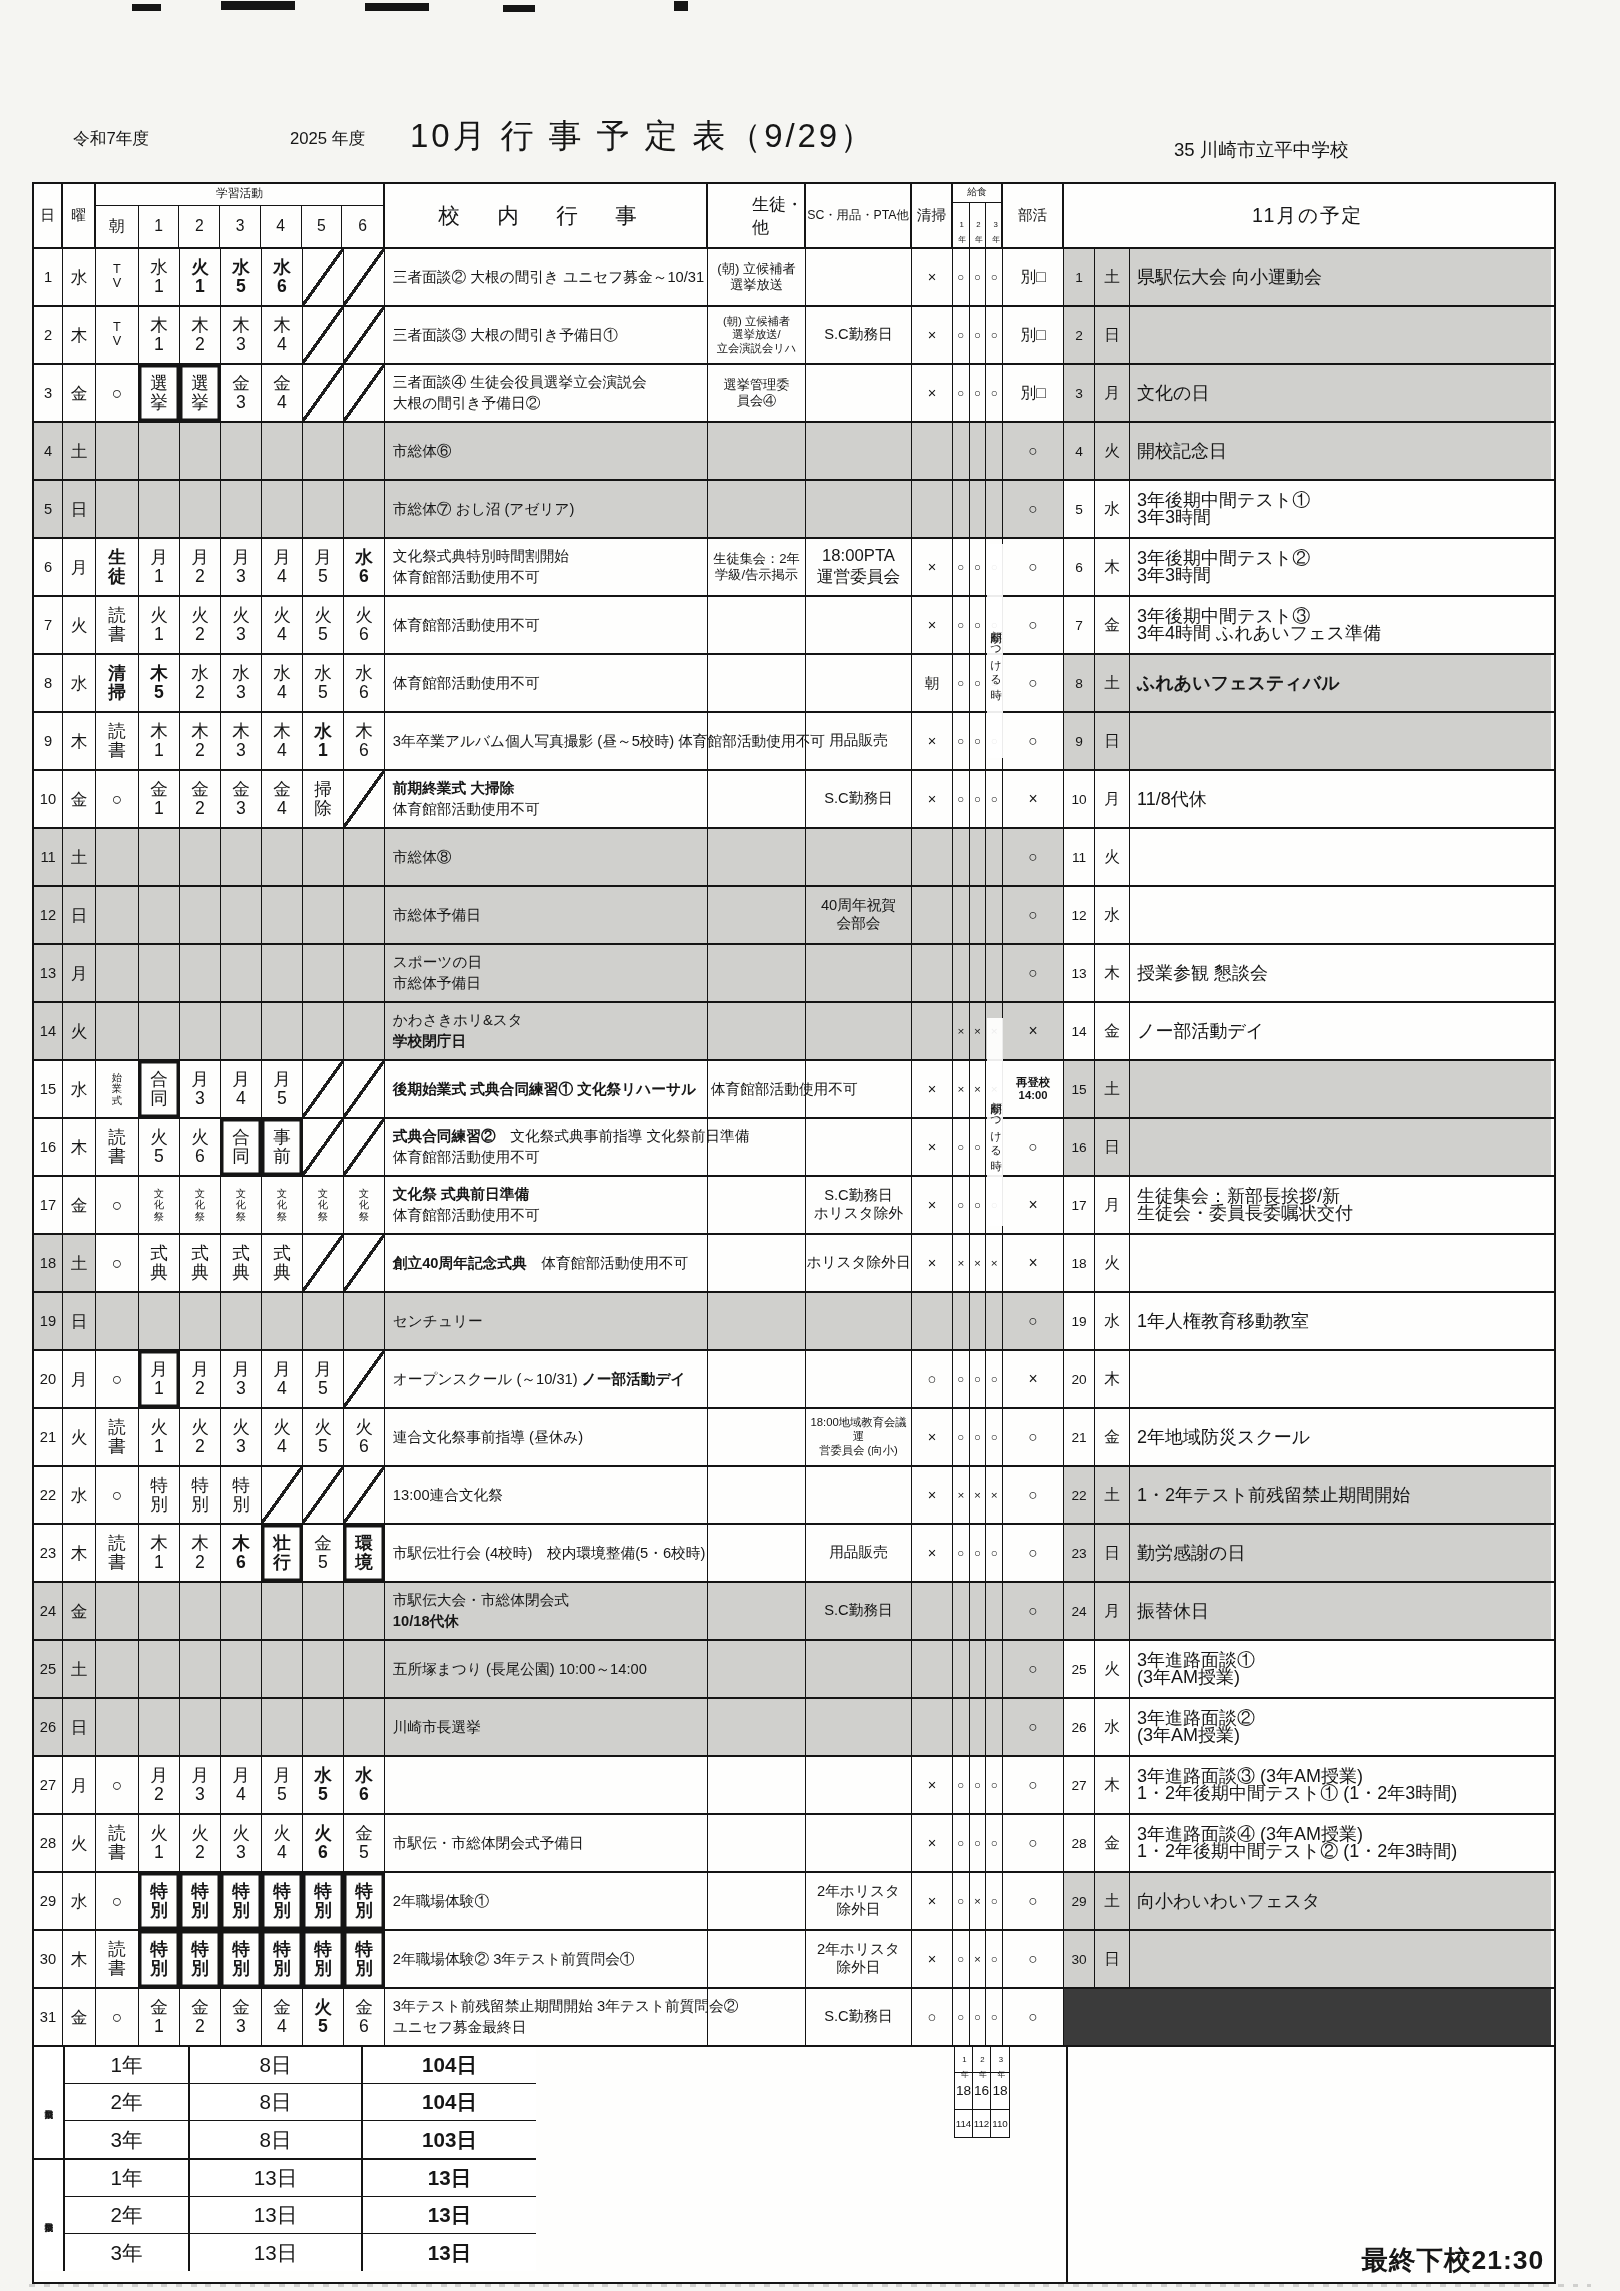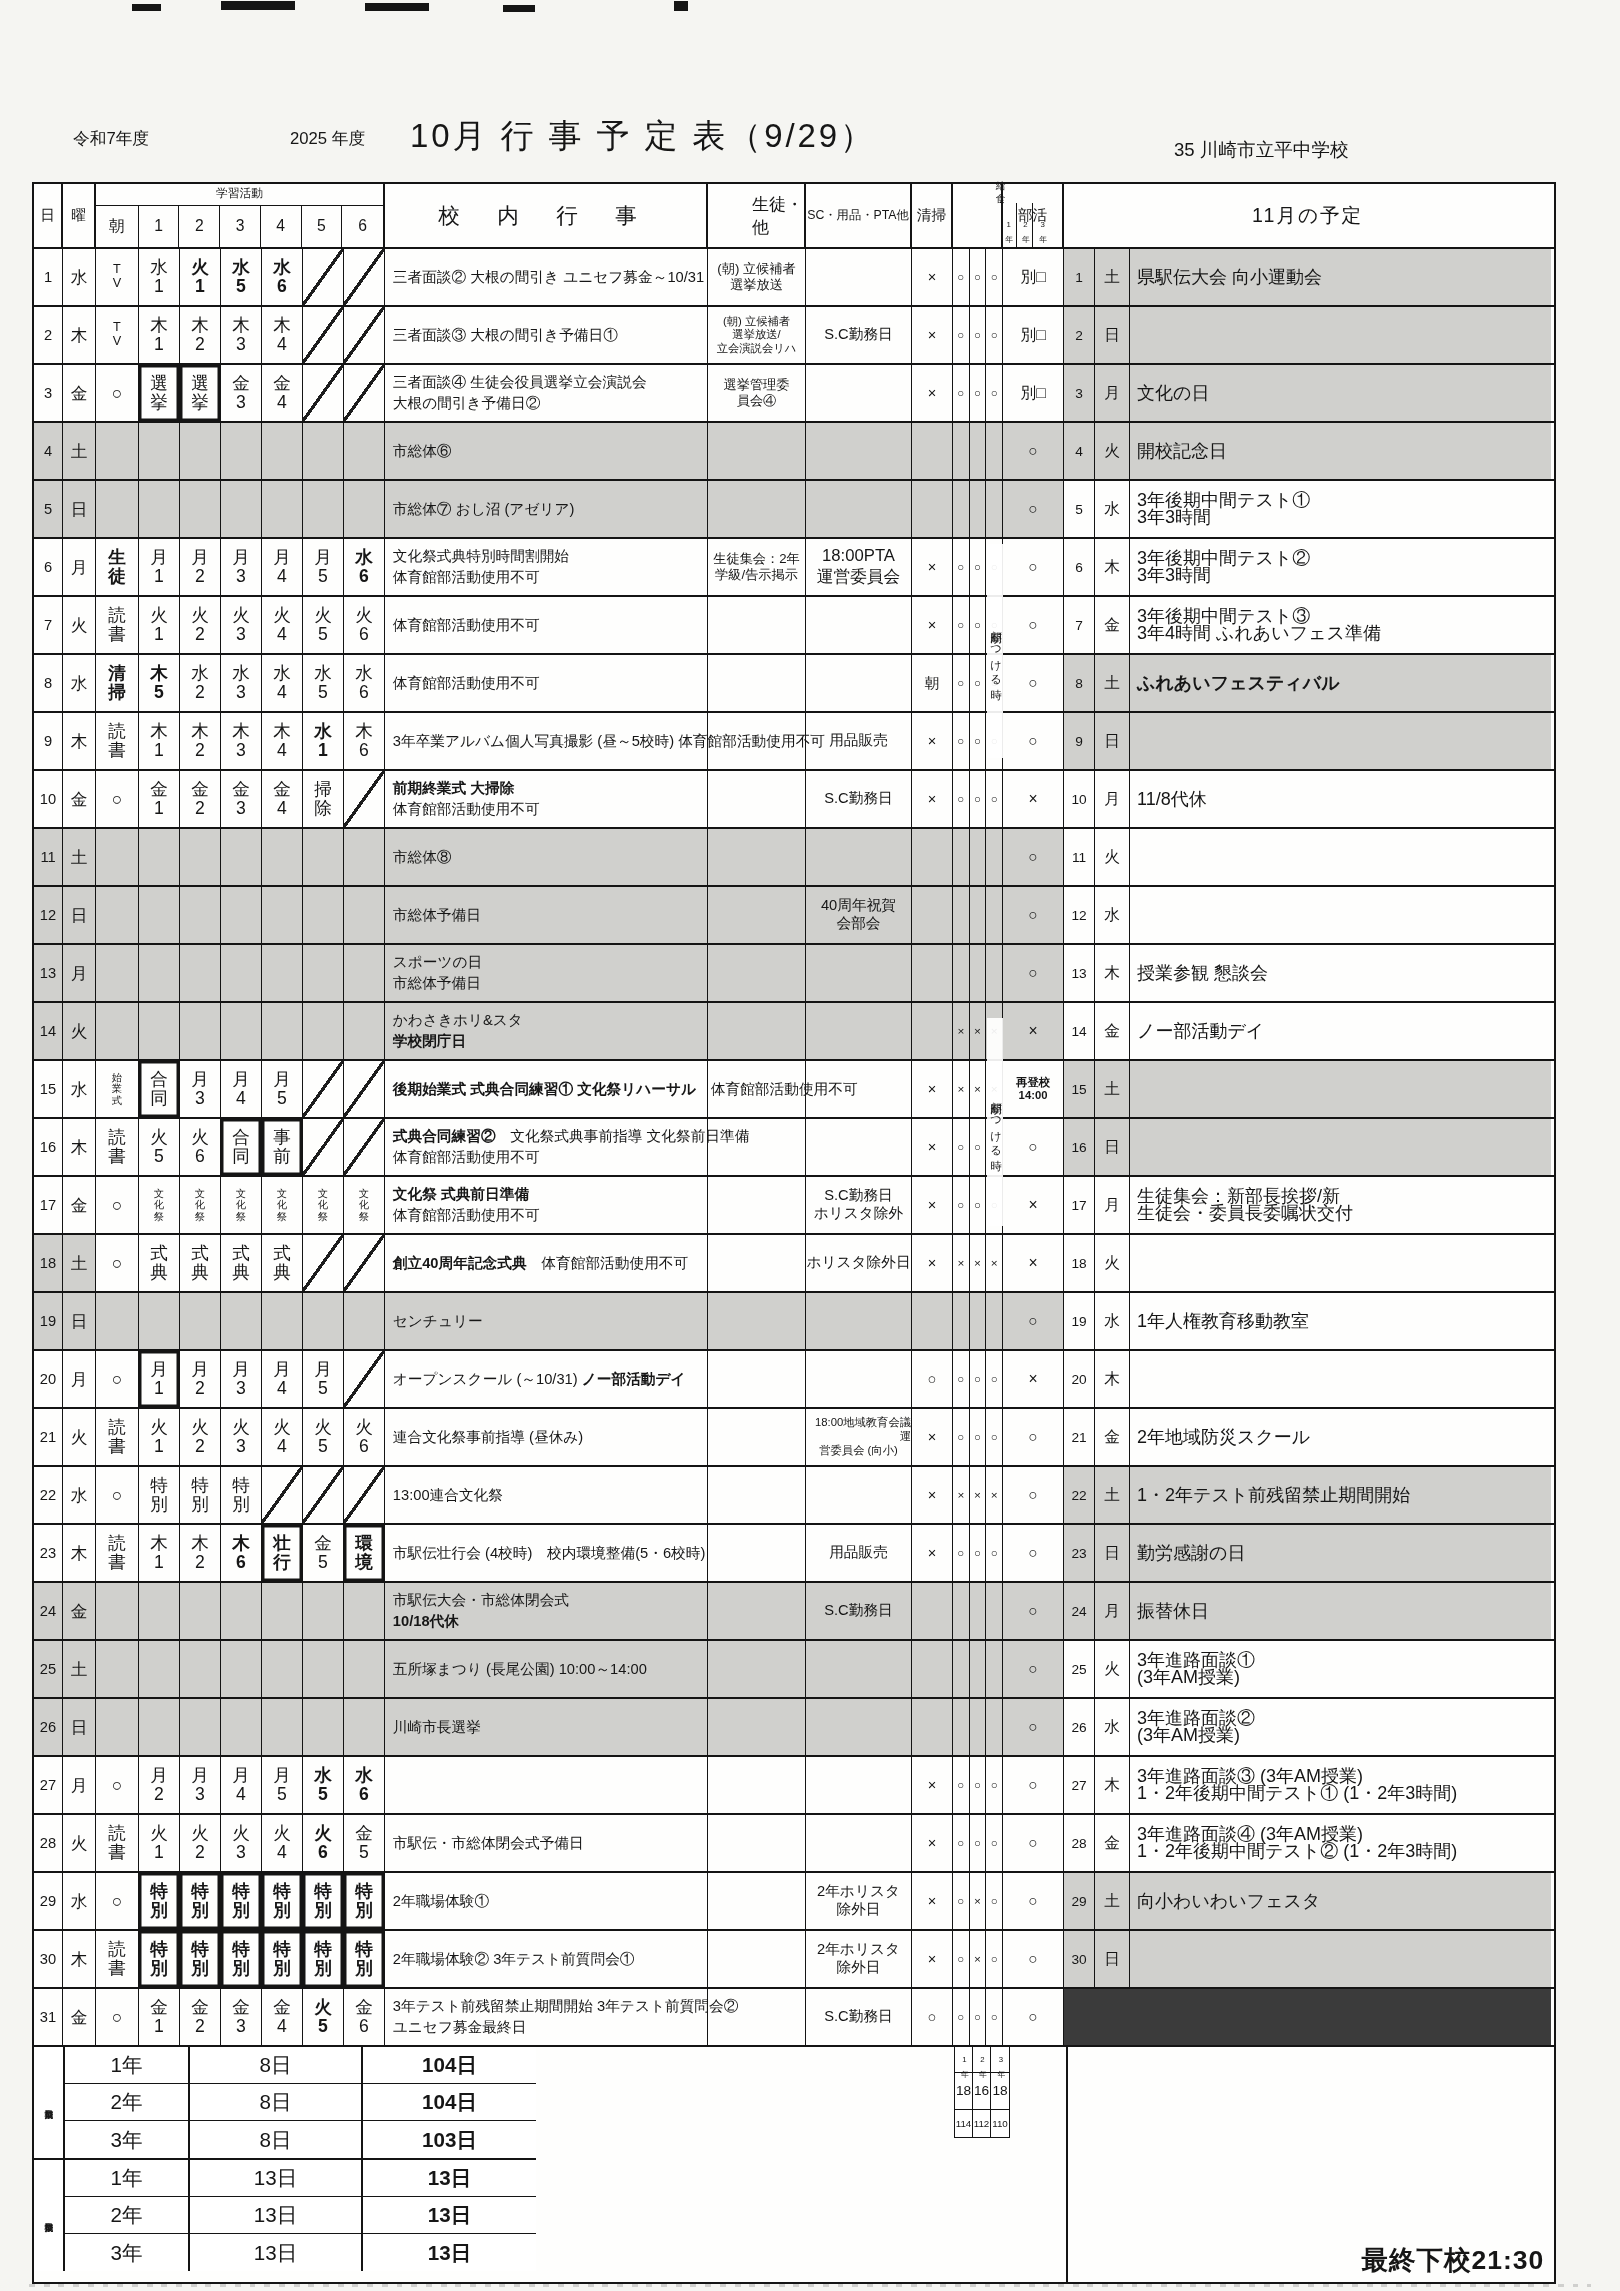--- a/index.html
+++ b/index.html
@@ -19,21 +19,21 @@
   .h-ev{font-size:21.6px;letter-spacing:15.7px;}
   .h-seito{font-size:17px;margin-left:44px;}
   .h-sc{font-size:12.3px;}
   .h-nov{font-size:19.6px;letter-spacing:2px;}
   .gk{flex-direction:column;align-items:stretch;padding:0;}
   .gk-top{height:20.6px;border-bottom:1.5px solid #141414;display:flex;align-items:center;justify-content:center;font-size:11.8px;}
   .gk-cols{flex:1;display:flex;}
   .gk-c{width:41px;border-right:1.5px solid #141414;display:flex;align-items:center;justify-content:center;font-size:15.7px;box-sizing:border-box;}
   .gk-c.asa{width:43px;}
   .gk-c:last-child{border-right:none;}
-  .kg{flex-direction:column;align-items:stretch;padding-left:47px;}
+  .kg{flex-direction:column;align-items:stretch;}
   .kg-top{height:17.6px;border-bottom:1px solid #141414;display:flex;align-items:center;justify-content:center;font-size:9.8px;}
   .kg-gr{flex:1;display:flex;}
   .kg-g{width:16.7px;border-right:1px solid #141414;display:flex;align-items:center;justify-content:center;writing-mode:vertical-rl;text-orientation:upright;font-size:7.8px;box-sizing:border-box;line-height:8.8px;}
   .kg-g:last-child{border-right:none;}
   
   .row{min-height:56px;border-bottom:2px solid #141414;position:relative;}
   .c{border-right:1.6px solid #141414;position:relative;display:flex;align-items:center;justify-content:center;box-sizing:border-box;}
   .c-day{font-size:14.7px;}
   .c-dow{font-size:16.7px;}
   .pc{flex-direction:column;}
@@ -42,21 +42,21 @@
   .pc.lat span{font-size:12.7px;line-height:13.7px;}
   .pc.b span{font-weight:bold;}
   .pc.box{box-shadow:inset 0 0 0 2.5px #141414;}
   .pc.diag{background-image:linear-gradient(to bottom right,transparent 47.5%,#1d1d1d 47.5%,#1d1d1d 52.5%,transparent 52.5%);}
   .ev{flex-direction:column;align-items:flex-start;justify-content:center;padding:2.9px 7.8px;overflow:visible;}
   .evline{font-size:14.7px;line-height:20.6px;white-space:nowrap;position:relative;z-index:3;}
   .evline .b{font-weight:bold;}
   .col{flex-direction:column;}
   .seito{font-size:13.2px;line-height:15.7px;text-align:center;}
   .seito.sm{font-size:11.3px;line-height:13.2px;}
-  .scc{font-size:14.7px;line-height:17.6px;text-align:right;}
+  .scc{font-size:14.7px;line-height:17.6px;text-align:center;}
   .scc.lg{font-size:16.7px;line-height:20.6px;}
   .scc.sm{font-size:11.3px;line-height:13.7px;}
   .seisoC{font-size:14.7px;}
   .kc{font-size:11.8px;}
   .kc.thin{border-right:1px solid #141414;}
   .buc{font-size:15.7px;overflow:visible;}
   .bul div{font-size:11.3px;font-weight:bold;line-height:12.7px;text-align:center;}
   .ann{position:absolute;left:-15.7px;width:15.7px;writing-mode:vertical-rl;text-orientation:upright;font-size:11.3px;line-height:15.7px;background:rgba(255,255,255,.92);z-index:6;display:flex;align-items:center;justify-content:center;letter-spacing:1px;}
   .novd{font-size:13.7px;}
   .novw{font-size:15.7px;}

